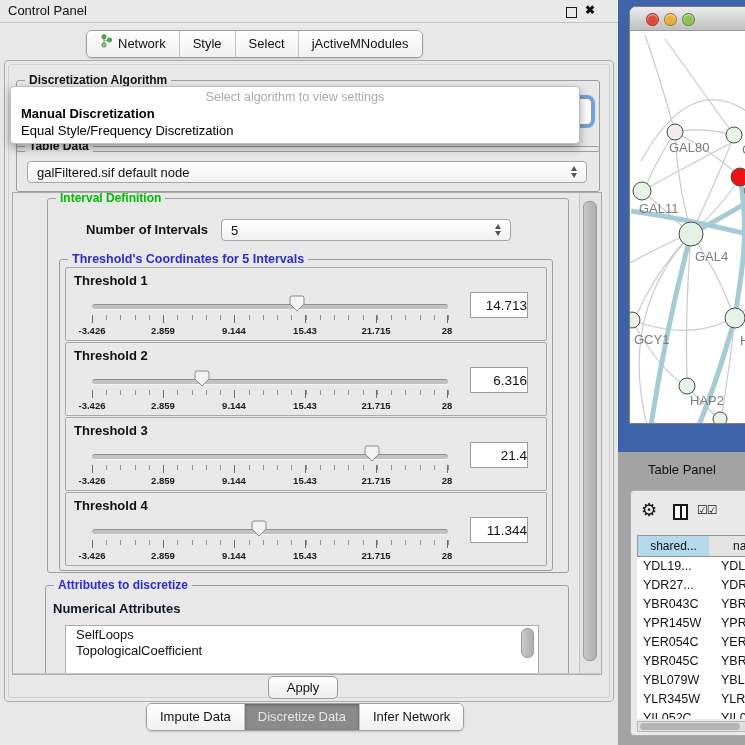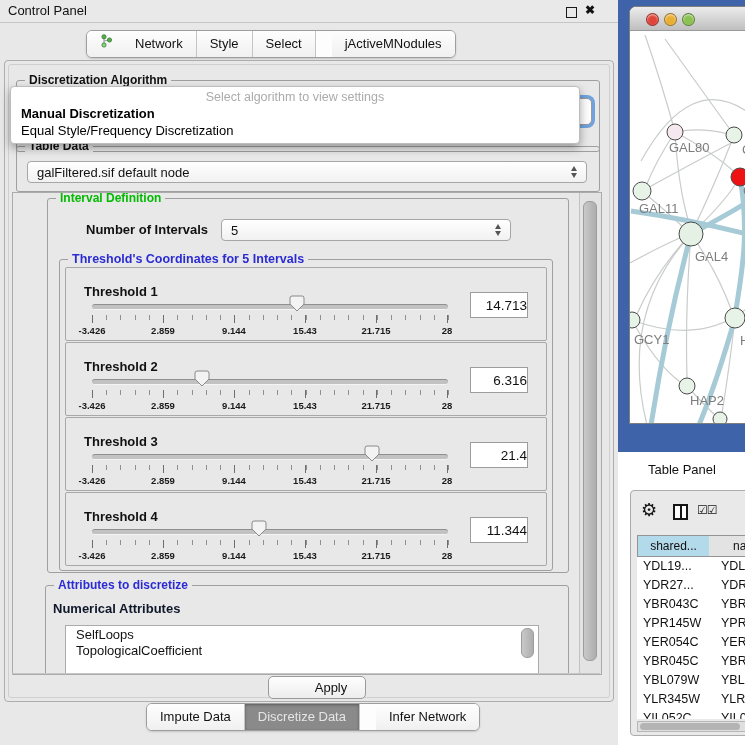--- a/index.html
+++ b/index.html
@@ -8,22 +8,22 @@
   .abs{position:absolute;}
   
   #titlebar{left:0;top:0;width:618px;height:22px;background:#E9E9E9;border-bottom:1px solid #C6C6C6;}
   #title{left:8px;top:3px;font-size:13px;color:#111;}
   #float-btn{left:566px;top:7px;width:9px;height:9px;border:1.5px solid #1a1a1a;background:transparent;}
   #close-btn{left:585px;top:3px;font-size:12px;font-weight:bold;color:#111;}
   
   .tabstrip{display:flex;border:1px solid #9E9E9E;border-radius:6px;overflow:hidden;background:#FDFDFD;
             box-shadow:0 1px 2px rgba(0,0,0,.15);}
   .tab{height:26px;line-height:26px;padding:0 13px;font-size:13px;color:#111;background:linear-gradient(#FEFEFE,#F0F0F0);
-       border-right:1px solid #C4C4C4;display:flex;align-items:center;gap:22px;}
-  .tab:last-child{border-right:none;margin-left:16px;}
+       border-right:1px solid #C4C4C4;display:flex;align-items:center;gap:5px;}
+  .tab:last-child{border-right:none;}
   .tab.sel{background:#8A8A8A;color:#E5E5E5;box-shadow:inset 0 1px 3px rgba(0,0,0,.35);}
   #top-tabs{left:86px;top:30px;}
   #bottom-tabs{left:146px;top:703px;}
   
   #main-panel{left:4px;top:60px;width:608px;height:640px;background:#E8E8E8;
               border:1px solid #ADADAD;border-radius:4px;}
   #inner-panel{left:8px;top:64px;width:600px;height:632px;border:1px solid #CFCFCF;border-radius:3px;}
   
   .grp{border:1px solid #9F9F9F;border-radius:3px;}
   .gt{position:absolute;top:-8px;left:8px;background:#E8E8E8;padding:0 4px;font-size:12px;font-weight:bold;color:#111;white-space:nowrap;}
@@ -41,44 +41,44 @@
   #algo-placeholder{width:100%;text-align:center;top:3px;font-size:12.5px;color:#ABABAB;}
   .popup-opt{left:3px;font-size:13px;color:#000;margin-left:7px;}
   #focus-ring{left:536px;top:98px;width:54px;height:25px;border-radius:5px;background:#FDFDFD;
               border:1px solid #9A9A9A;box-shadow:0 0 0 3px rgba(90,150,220,.85);z-index:20;}
   
   #scrollpane{left:12px;top:192px;width:588px;height:481px;border:1px solid #ABABAB;overflow:hidden;background:#E8E8E8;}
   .vtrack{background:#E3E3E3;border-left:1px solid #C2C2C2;}
   .vthumb{background:linear-gradient(to right,#C9C9C9,#ADADAD);border-radius:6px;border:1px solid #9C9C9C;}
   
   .tpanel{position:absolute;left:52px;width:480px;height:72px;border:1px solid #A8A8A8;border-radius:2px;background:#E8E8E8;}
-  .tlabel{position:absolute;left:18px;top:5px;font-size:13px;font-weight:bold;color:#111;margin-top:11px;}
+  .tlabel{position:absolute;left:8px;top:5px;font-size:13px;font-weight:bold;color:#111;}
   .track{position:absolute;left:26px;top:36px;width:356px;height:4px;border-radius:3px;background:#C2C2C2;
          border-top:1px solid #8F8F8F;border-bottom:1px solid #F4F4F4;}
   .thumb{position:absolute;top:27px;width:16px;height:17px;}
   .minors{position:absolute;left:26px;top:47px;width:357px;height:5px;
           background:repeating-linear-gradient(to right,#909090 0 1px,transparent 1px 14.24px);}
   .majtick{position:absolute;top:47px;width:1px;height:8px;background:#6E6E6E;}
   .ticklabel{position:absolute;top:57px;width:44px;text-align:center;font-size:9.5px;font-weight:bold;color:#1a1a1a;}
   .valbox{position:absolute;left:404px;top:24px;width:58px;height:26px;background:#FFFFFF;border:1px solid #9C9C9C;
           font-size:13.5px;color:#111;text-align:right;line-height:26px;box-sizing:border-box;}
   
   #attr-list{background:#FFFFFF;border:1px solid #ABABAB;}
   .attr-item{font-size:13px;color:#111;padding:1px 0 1px 10px;height:13.5px;}
   
   #apply-btn{left:268px;top:676px;width:68px;height:21px;background:linear-gradient(#FEFEFE,#EDEDED);
-             border:1px solid #9A9A9A;border-radius:5px;font-size:13px;color:#111;text-align:center;line-height:21px;padding-left:28px;}
+             border:1px solid #9A9A9A;border-radius:5px;font-size:13px;color:#111;text-align:center;line-height:21px;}
   
   #desktop-blue{left:618px;top:0;width:127px;height:452px;}
   #net-window{left:629px;top:6px;width:130px;height:418px;border-radius:7px 7px 0 0;overflow:hidden;
               border:1px solid #7E7E7E;background:#FFFFFF;box-sizing:border-box;}
   #net-titlebar{left:0;top:0;width:100%;height:23px;background:linear-gradient(#ECECEC,#BFBFBF);border-bottom:1px solid #9B9B9B;}
   .light{position:absolute;top:6px;width:11px;height:11px;border-radius:50%;box-shadow:inset 0 1px 2px rgba(255,255,255,.7);}
   
-  #tablepanel-area{left:618px;top:452px;width:127px;height:293px;background:#ffffff;}
+  #tablepanel-area{left:618px;top:452px;width:127px;height:293px;background:#a3a3a3;}
   #tablepanel-title{left:30px;top:10px;font-size:13px;color:#111;}
   #table-inset{left:12px;top:38px;width:130px;height:244px;background:#E9E9E9;border:1px solid #ACACAC;border-radius:4px;}
   .hcell{position:absolute;top:44px;height:22px;border:1px solid #949494;box-sizing:border-box;
          font-size:12px;color:#111;line-height:20px;text-align:center;overflow:hidden;}
   #rows{left:6px;top:66px;width:124px;height:162px;background:#FFFFFF;overflow:hidden;}
   .trow{height:19px;line-height:19px;font-size:12.5px;color:#111;white-space:nowrap;}
   .trow .c1{display:inline-block;width:72px;padding-left:6px;}
   .trow .c2{display:inline-block;padding-left:6px;}
   #hscroll{left:6px;top:230px;width:124px;height:11px;background:#DFDFDF;border:1px solid #B7B7B7;box-sizing:border-box;}
   #hthumb{left:2px;top:1px;width:100px;height:7px;background:#B4B4B4;border-radius:4px;}

